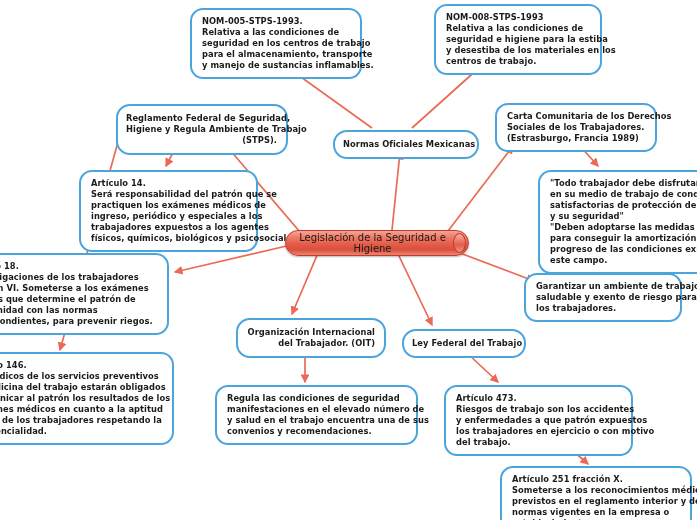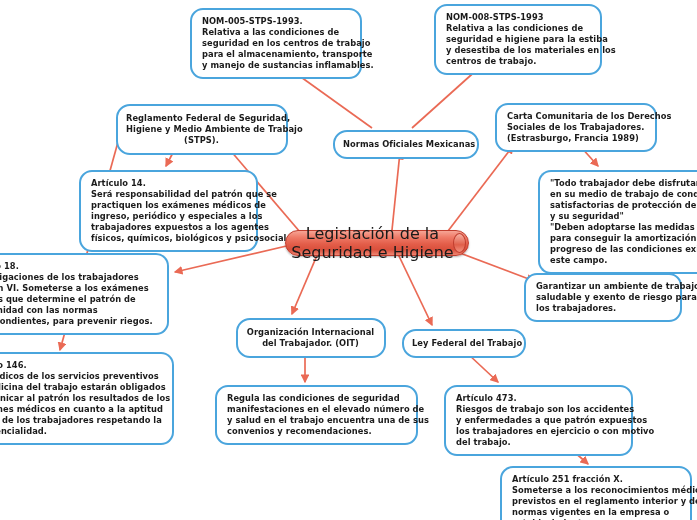--- a/index.html
+++ b/index.html
@@ -39,39 +39,39 @@
     letter-spacing: 0.05px;
     padding: 6px 9px 6px 10px;
     z-index: 5;
   }
   .node .line {
     white-space: pre;
     display: block;
   }
   .node.pill {
     border-radius: 14px;
-    text-align: center;
+    text-align: right;
     padding-top: 7px;
     padding-bottom: 7px;
     padding-left: 8px;
   }
   
   .root-node {
     position: absolute;
     box-sizing: border-box;
     border: 1.5px solid #bf3d2e;
     border-radius: 14px;
     background: linear-gradient(to bottom,
                 #f6a495 0%,
                 #ef7b68 26%,
                 #e35d49 55%,
                 #d9503c 78%,
                 #ef8572 100%);
     color: #1a1a1a;
-    font-size: 16px;
+    font-size: 10px;
     font-weight: normal;
     text-align: center;
     display: flex;
     align-items: center;
     justify-content: center;
     z-index: 6;
     box-shadow: 0 1px 2px rgba(0,0,0,0.28);
   }
   .root-node .cap {
     position: absolute;
@@ -155,21 +155,21 @@
   <div class="node" style="left:434px; top:4px; width:168px;">
     <span class="line">NOM-008-STPS-1993</span>
     <span class="line">Relativa a las condiciones de</span>
     <span class="line">seguridad e higiene para la estiba</span>
     <span class="line">y desestiba de los materiales en los</span>
     <span class="line">centros de trabajo.</span>
   </div>
 
   <div class="node pill" style="left:116px; top:104px; width:172px;">
     <span class="line">Reglamento Federal de Seguridad,</span>
-    <span class="line">Higiene y Medio Ambiente de Trabajo</span>
+    <span class="line">Higiene y Regula Ambiente de Trabajo</span>
     <span class="line">(STPS).</span>
   </div>
 
   <div class="node" style="left:495px; top:103px; width:162px;">
     <span class="line">Carta Comunitaria de los Derechos</span>
     <span class="line">Sociales de los Trabajadores.</span>
     <span class="line">(Estrasburgo, Francia 1989)</span>
   </div>
 
   <div class="node pill" style="left:333px; top:130px; width:146px;">

